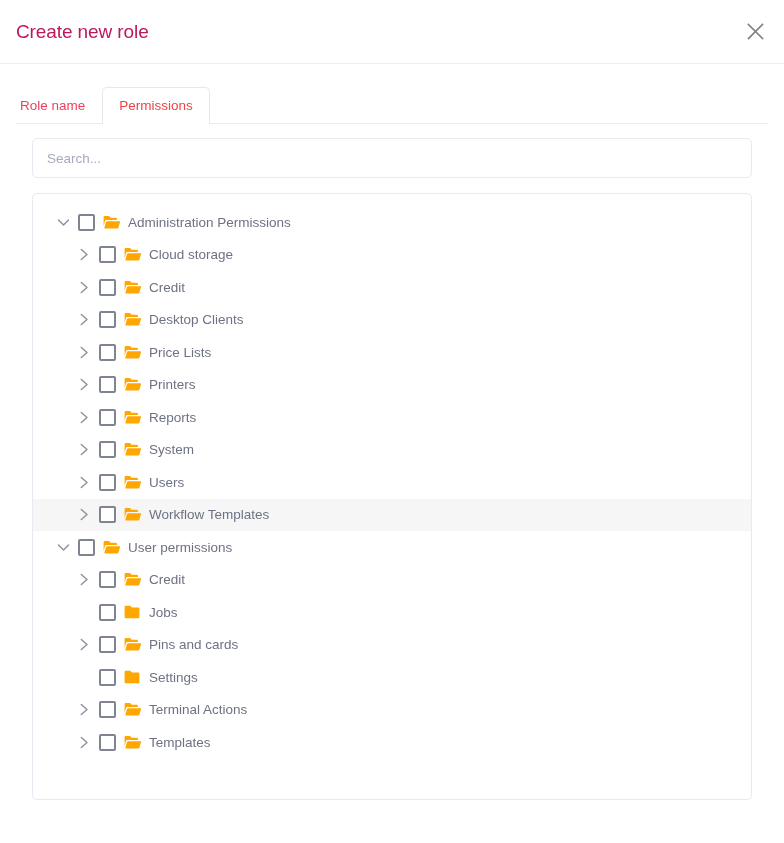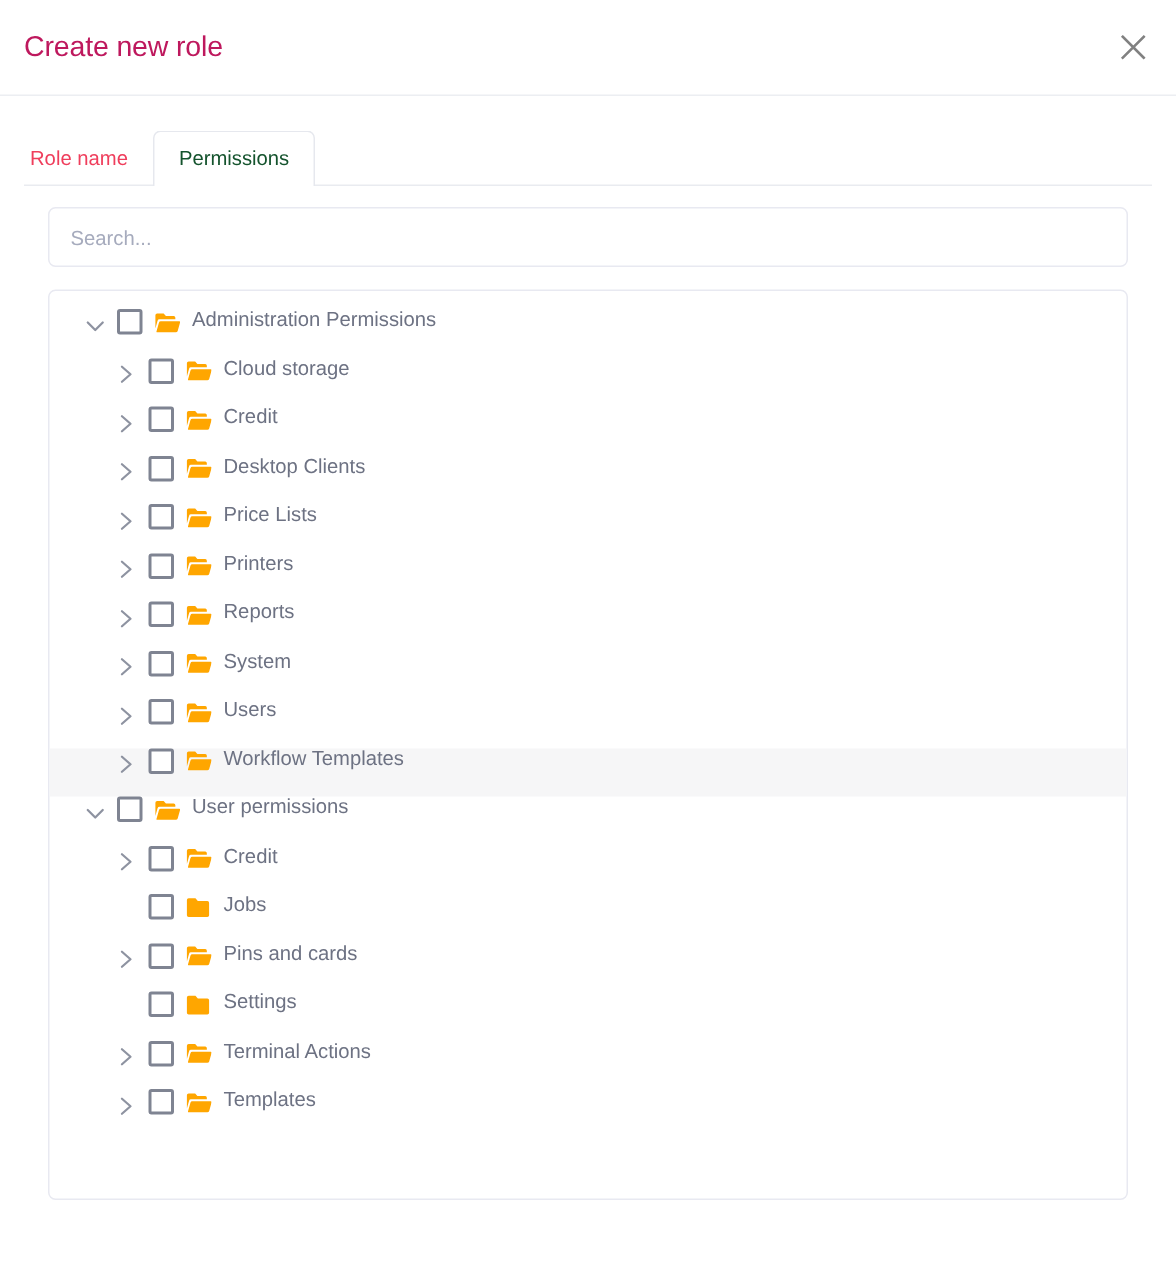--- a/index.html
+++ b/index.html
@@ -73,21 +73,21 @@
     cursor: pointer;
     background: transparent;
     border: 1px solid transparent;
     border-bottom: none;
     border-radius: 5px 5px 0 0;
     position: relative;
     white-space: nowrap;
   }
   .tab.inactive { color: #ef3e5c; }
   .tab.active {
-    color: #14532d;
+    color: #ef4444;
     background: #ffffff;
     border-color: #e6e8ee;
     z-index: 2;
   }
   .tabs-underline {
     position: absolute;
     left: 16px;
     right: 16px;
     bottom: 0;
     height: 1px;
@@ -119,20 +119,21 @@
     height: 607px;
     border: 1px solid #e8e9f1;
     border-radius: 5px;
     padding: 12px 0 12px 0;
     overflow: hidden;
     background: #ffffff;
   }
 
   .tree-row {
     display: flex;
+    align-items: center;
     height: 32.5px;
     padding-left: 8px;
     padding-right: 8px;
     cursor: pointer;
     background: transparent;
   }
   .tree-row.highlight { background: #f6f6f7; }
 
   .indent { flex: 0 0 auto; }
   .indent.lvl0 { width: 11px; }

